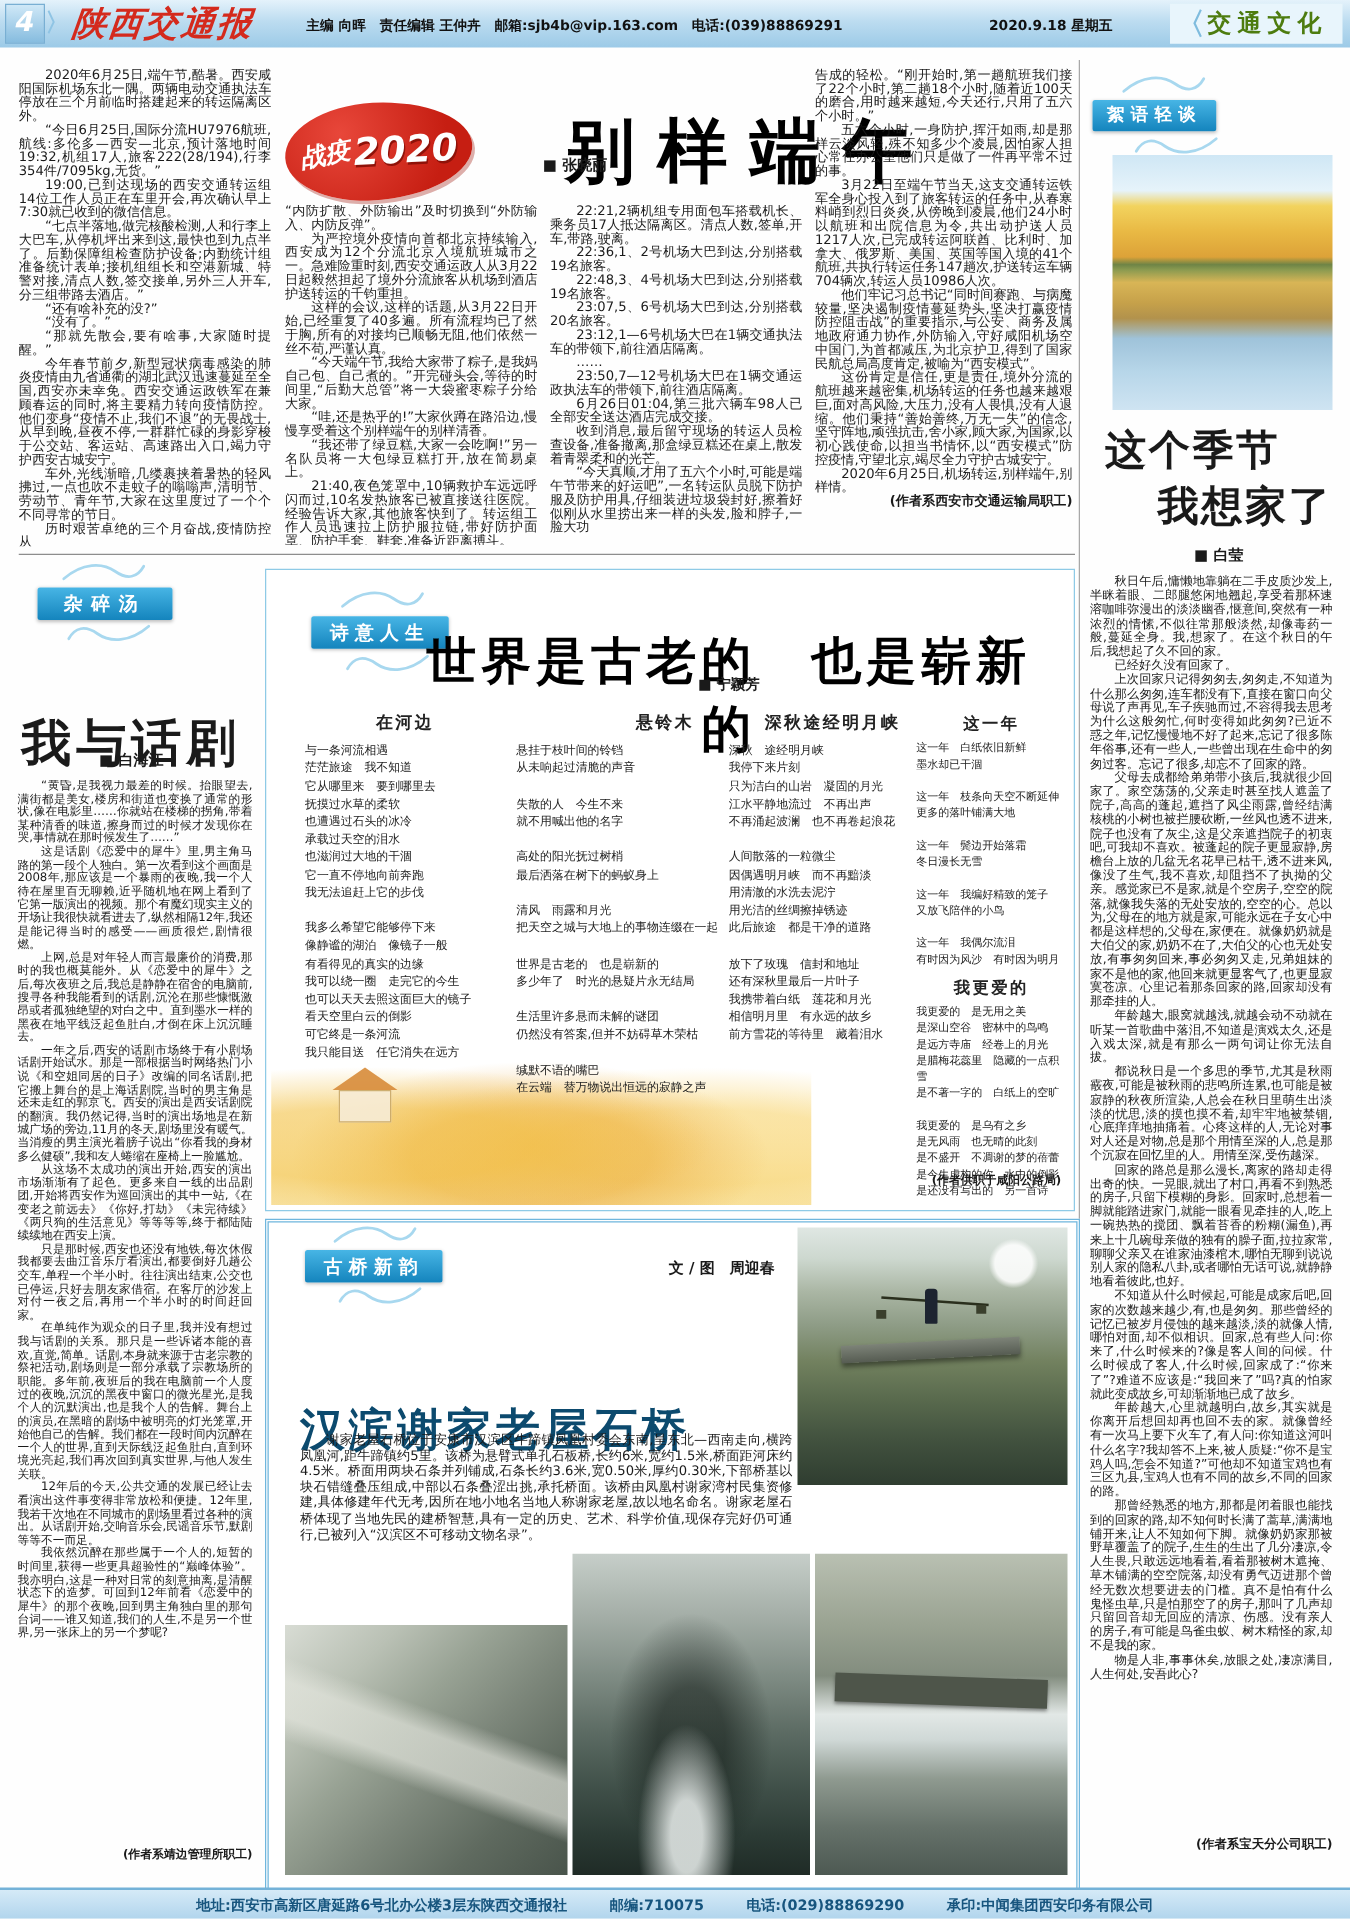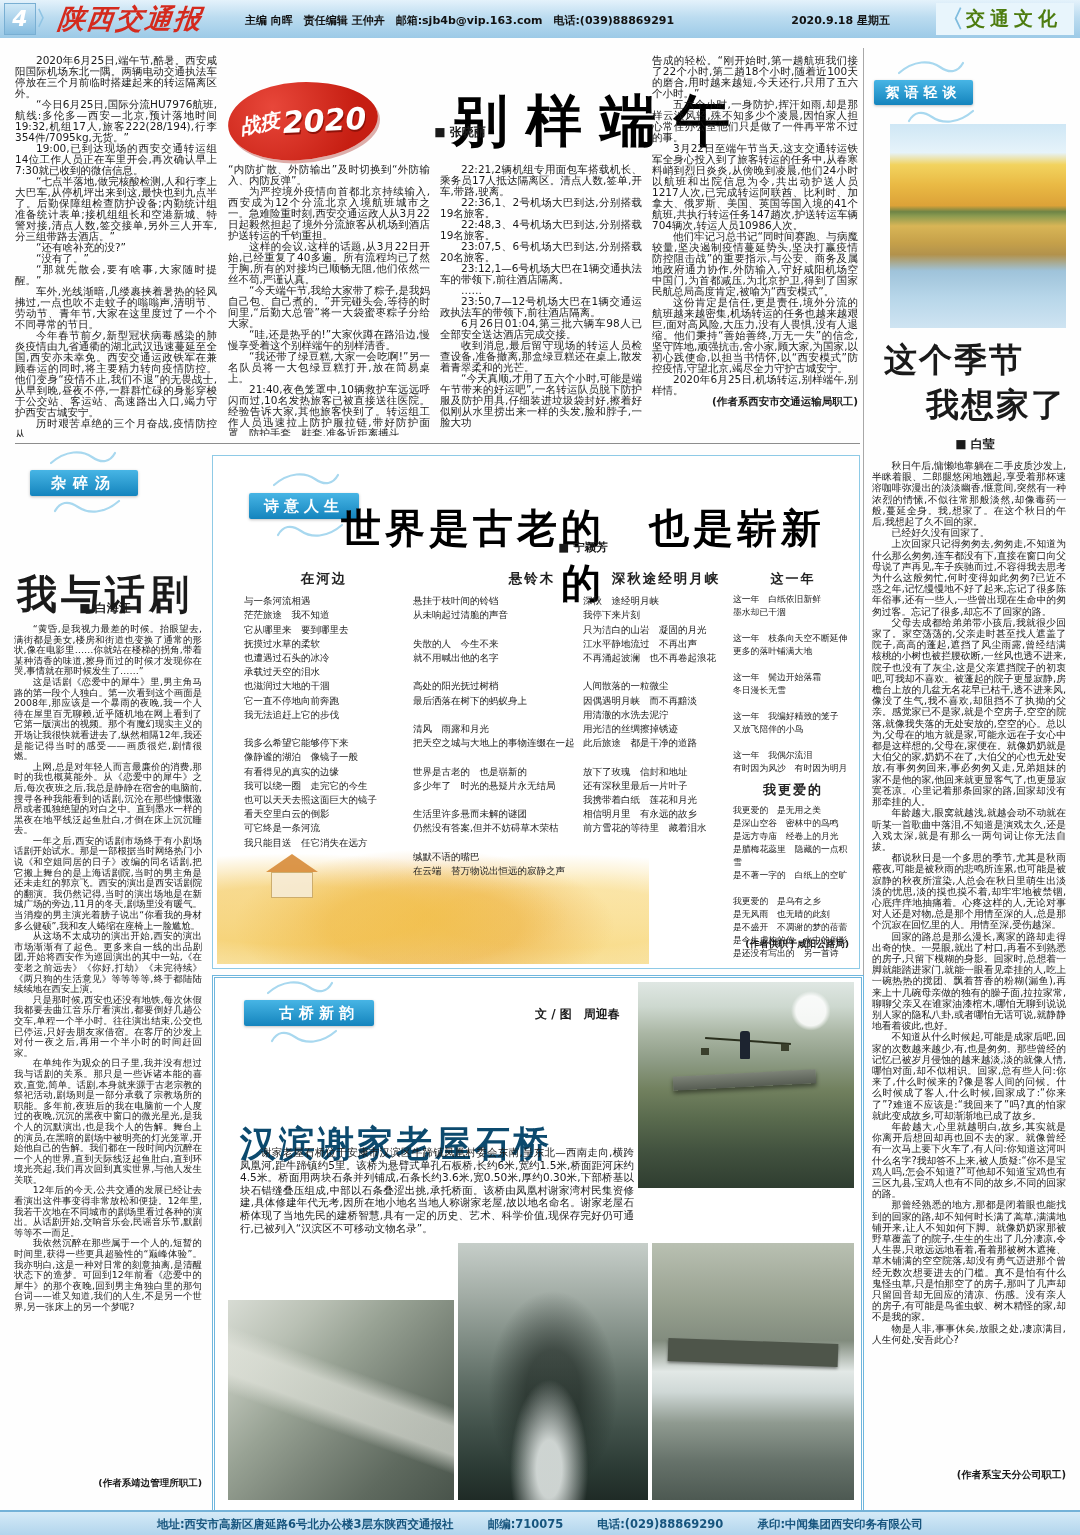--- a/index.html
+++ b/index.html
@@ -95,21 +95,21 @@
       radial-gradient(ellipse at 18% 62%, rgba(242,190,60,.55) 0 26%, transparent 55%),
       radial-gradient(ellipse at 48% 70%, rgba(232,160,42,.45) 0 30%, transparent 60%),
       radial-gradient(ellipse at 80% 64%, rgba(247,206,92,.5) 0 26%, transparent 55%),
       linear-gradient(180deg, transparent 0 28%, rgba(250,232,175,.45) 68%, rgba(244,214,122,.6) 100%);}
   .house{position:absolute;left:44px;top:398px;width:70px;height:52px;z-index:1;opacity:.9;}
   .house .roof{width:0;height:0;margin:0 auto;border-left:26px solid transparent;border-right:26px solid transparent;border-bottom:18px solid #d88c3a;}
   .house .bod{width:40px;height:24px;margin:0 auto;background:#f7ecd6;border:1px solid #c9a96a;}
 
   
   .bridge-box{position:absolute;left:212px;top:975px;width:646px;height:533px;border:3px double #6fb6dd;background:#fff;}
-  .br-badge{left:29px;top:22px;width:110px;height:26px;line-height:26px;font-size:15px;letter-spacing:5px;padding-left:20px;}
+  .br-badge{left:29px;top:22px;width:110px;height:26px;line-height:26px;font-size:15px;letter-spacing:5px;}
   .br-byline{position:absolute;left:320px;top:28px;width:150px;font-size:12px;font-weight:bold;}
   .br-title{position:absolute;left:25px;top:112px;width:400px;font-family:"DejaVu Serif",serif;
             font-size:36px;font-weight:bold;letter-spacing:3px;color:#0c4a6e;}
   .br-body{position:absolute;left:25px;top:168px;width:394px;height:152px;font-size:10.5px;line-height:12.6px;
            text-align:justify;overflow:hidden;}
   .br-body p{margin:0;text-indent:2em;}
 
   .photo{position:absolute;overflow:hidden;}
   .photo-main{left:423px;top:4px;width:216px;height:206px;
     background:
@@ -166,22 +166,22 @@
 
   <div id="col1" class="ncol">
     <div class="plist">
         <p>2020年6月25日,端午节,酷暑。西安咸阳国际机场东北一隅。两辆电动交通执法车停放在三个月前临时搭建起来的转运隔离区外。</p>
         <p>“今日6月25日,国际分流HU7976航班,航线:多伦多—西安—北京,预计落地时间19:32,机组17人,旅客222(28/194),行李354件/7095kg,无货。”</p>
         <p>19:00,已到达现场的西安交通转运组14位工作人员正在车里开会,再次确认早上7:30就已收到的微信信息。</p>
         <p>“七点半落地,做完核酸检测,人和行李上大巴车,从停机坪出来到这,最快也到九点半了。后勤保障组检查防护设备;内勤统计组准备统计表单;接机组组长和空港新城、特警对接,清点人数,签交接单,另外三人开车,分三组带路去酒店。”</p>
         <p>“还有啥补充的没?”</p>
         <p>“没有了。”</p>
         <p>“那就先散会,要有啥事,大家随时提醒。”</p>
+        <p>今年春节前夕,新型冠状病毒感染的肺炎疫情由九省通衢的湖北武汉迅速蔓延至全国,西安亦未幸免。西安交通运政铁军在兼顾春运的同时,将主要精力转向疫情防控。他们变身“疫情不止,我们不退”的无畏战士,从早到晚,昼夜不停,一群群忙碌的身影穿梭于公交站、客运站、高速路出入口,竭力守护西安古城安宁。</p>
         <p>车外,光线渐暗,几缕裹挟着暑热的轻风拂过,一点也吹不走蚊子的嗡嗡声,清明节、劳动节、青年节,大家在这里度过了一个个不同寻常的节日。</p>
-        <p>今年春节前夕,新型冠状病毒感染的肺炎疫情由九省通衢的湖北武汉迅速蔓延至全国,西安亦未幸免。西安交通运政铁军在兼顾春运的同时,将主要精力转向疫情防控。他们变身“疫情不止,我们不退”的无畏战士,从早到晚,昼夜不停,一群群忙碌的身影穿梭于公交站、客运站、高速路出入口,竭力守护西安古城安宁。</p>
         <p>历时艰苦卓绝的三个月奋战,疫情防控从</p>
       </div>
   </div>
   <div id="col2" class="ncol nofirst">
     <div class="plist">
         <p>“内防扩散、外防输出”及时切换到“外防输入、内防反弹”。</p>
         <p>为严控境外疫情向首都北京持续输入,西安成为12个分流北京入境航班城市之一。急难险重时刻,西安交通运政人从3月22日起毅然担起了境外分流旅客从机场到酒店护送转运的千钧重担。</p>
         <p>这样的会议,这样的话题,从3月22日开始,已经重复了40多遍。所有流程均已了然于胸,所有的对接均已顺畅无阻,他们依然一丝不苟,严谨认真。</p>
         <p>“今天端午节,我给大家带了粽子,是我妈自己包、自己煮的。”开完碰头会,等待的时间里,“后勤大总管”将一大袋蜜枣粽子分给大家。</p>
         <p>“哇,还是热乎的!”大家伙蹲在路沿边,慢慢享受着这个别样端午的别样清香。</p>

